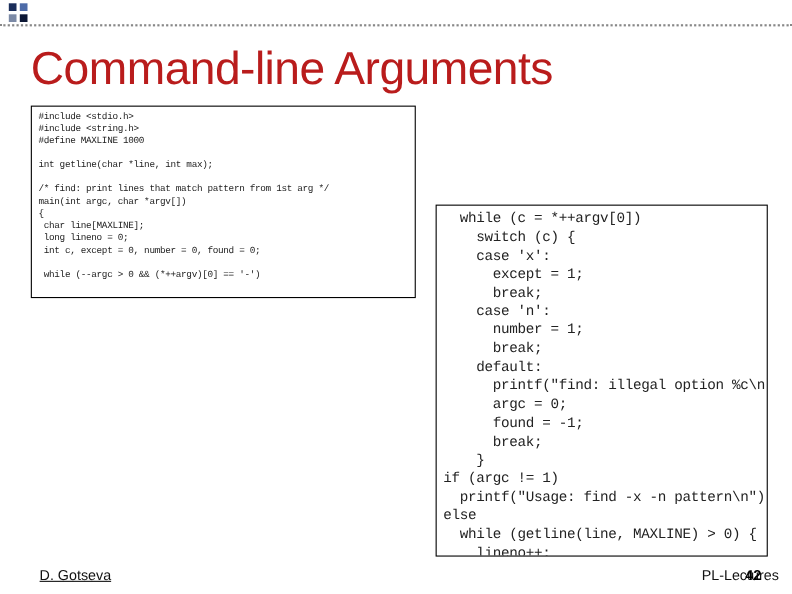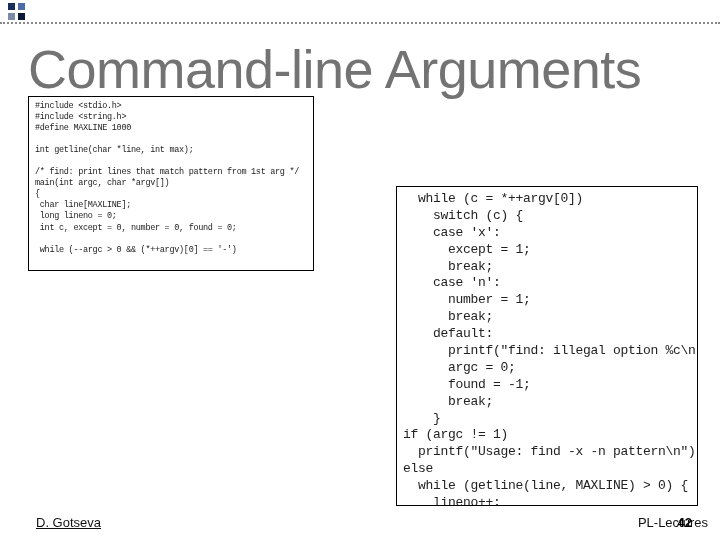--- a/index.html
+++ b/index.html
@@ -30,40 +30,40 @@
   }
   .sq.a { background: #1a2d5a; }
   .sq.b { background: #4d6ba8; }
   .sq.c { background: #7c8aa6; }
   .sq.d { background: #0c1735; }
   .sqcol { display: flex; flex-direction: column; gap: 3px; }
 
   .title {
     position: absolute;
     top: 38px; left: 28px;
-    font-size: 54px;
+    font-size: 42px;
     font-weight: 400;
-    color: #737373;
+    color: #b91c1c;
     letter-spacing: -0.5px;
   }
 
   .codebox {
     position: absolute;
     border: 1px solid #000;
     background: #fff;
     font-family: "Courier New", monospace;
     font-size: 9px;
     line-height: 1.3;
     white-space: pre;
     padding: 4px 6px;
     color: #222;
     letter-spacing: -0.3px;
     overflow: hidden;
   }
-  .box1 { top: 96px; left: 28px; width: 286px; height: 175px; font-size: 8.5px; }
+  .box1 { top: 96px; left: 28px; width: 350px; height: 175px; font-size: 8.5px; }
   .box2 { top: 186px; left: 396px; width: 302px; height: 320px; font-size: 13px; }
 
   .footer {
     position: absolute;
     bottom: 10px;
     left: 0; right: 0;
     height: 20px;
   }
   .author {
     position: absolute;

